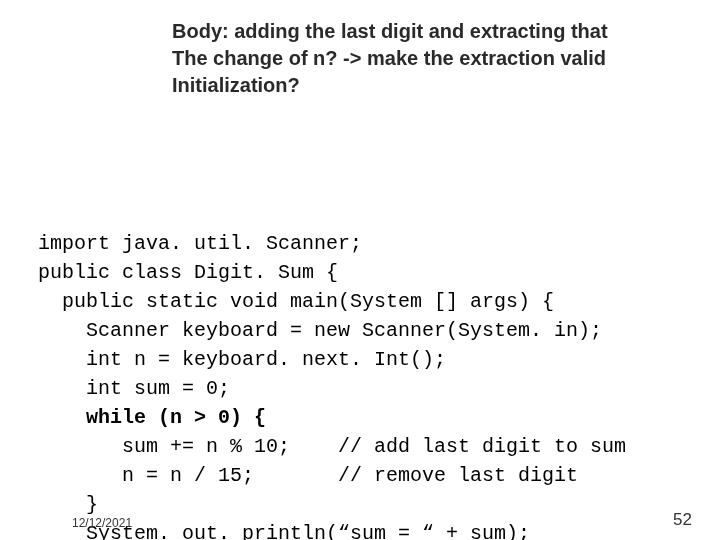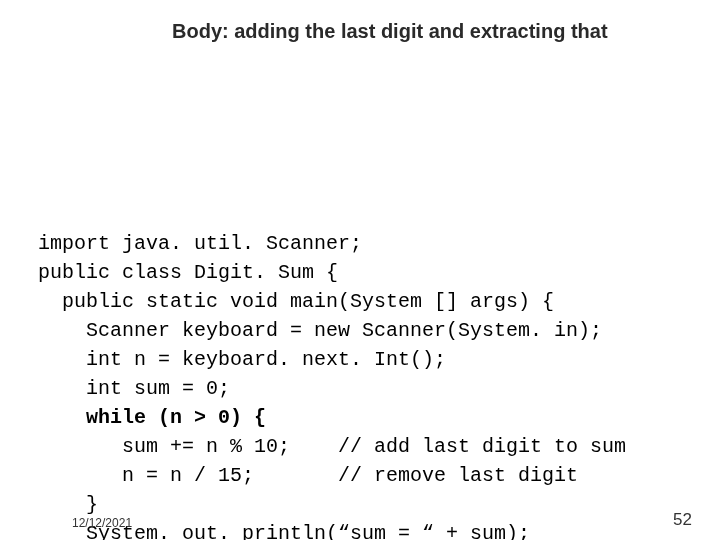--- a/index.html
+++ b/index.html
@@ -47,20 +47,22 @@
     bottom: 10px;
     font-size: 17px;
     color: #333;
   }
 </style>
 </head>
 <body>
 
 <div class="annotation">
   <div>Body: adding the last digit and extracting that</div>
+  <div>The change of n? -&gt; make the extraction valid</div>
+  <div>Initialization?</div>
 </div>
 
 <div class="code">
 <span>import java. util. Scanner;</span>
 <span>public class Digit. Sum {</span>
 <span>  public static void main(System [] args) {</span>
 <span>    Scanner keyboard = new Scanner(System. in);</span>
 <span>    int n = keyboard. next. Int();</span>
 <span>    int sum = 0;</span>
 <span>    </span><span class="bold">while (n &gt; 0) {</span>

